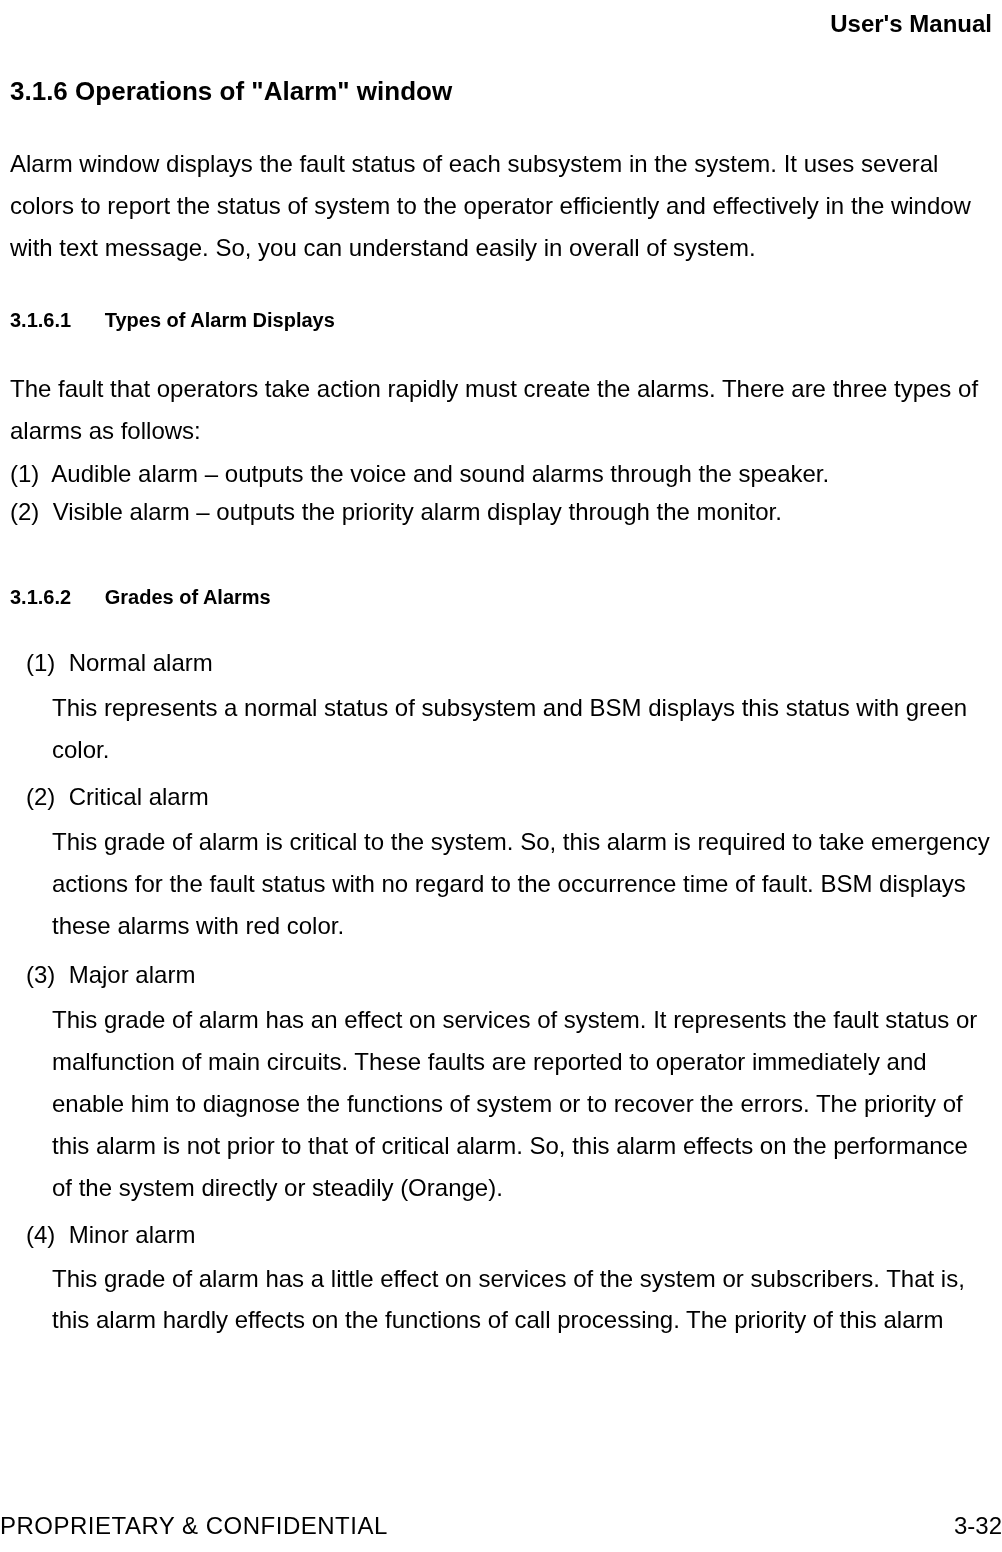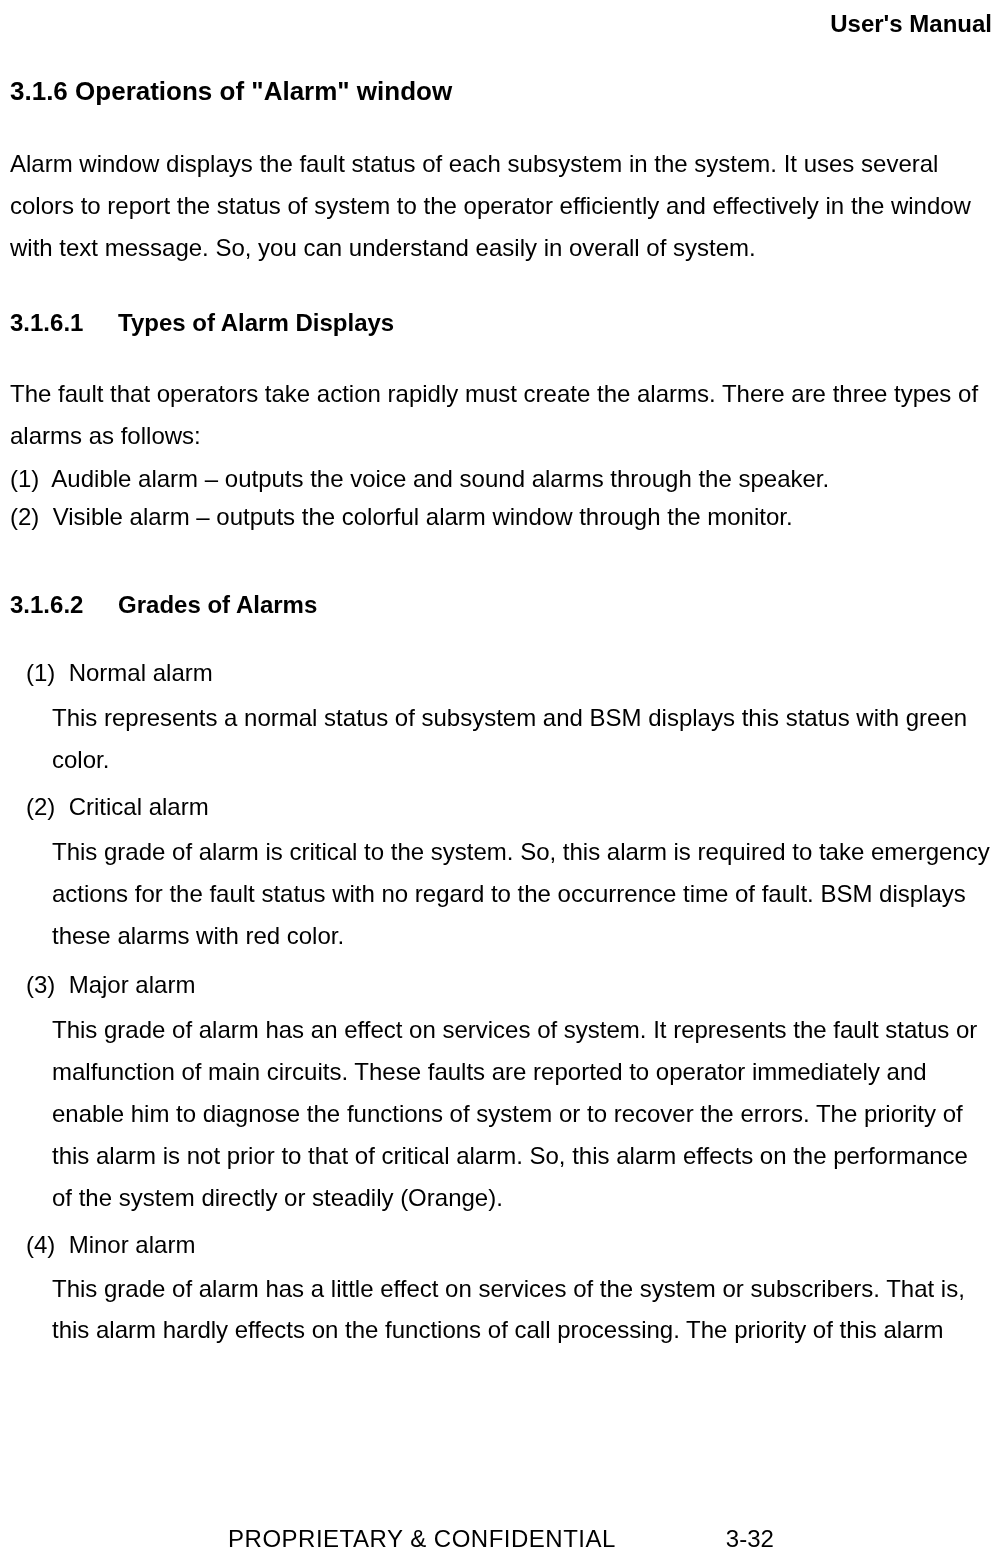--- a/index.html
+++ b/index.html
@@ -28,21 +28,21 @@
       font-size: 26px;
       margin-bottom: 36px;
     }
     .body-text {
       font-size: 24px;
       line-height: 1.75;
       margin-bottom: 40px;
     }
     .subsection-heading {
       font-weight: bold;
-      font-size: 24px;
+      font-size: 20px;
       margin-bottom: 36px;
     }
     .subsection-heading .num {
       display: inline-block;
       margin-right: 28px;
     }
     .list-item {
       font-size: 24px;
       line-height: 1.5;
       margin-bottom: 2px;
@@ -70,24 +70,24 @@
       line-height: 1.75;
       margin-left: 42px;
       margin-bottom: 8px;
     }
     .footer {
       position: absolute;
       bottom: 0;
       left: 0;
       right: 0;
       display: flex;
-      justify-content: center;
+      justify-content: space-between;
       font-size: 24px;
       gap: 110px;
-      padding-bottom: 3px;
+      padding-bottom: 16px;
       overflow: hidden;
       height: 24px;
     }
     .footer-left {
       letter-spacing: 0.5px;
     }
   </style>
 </head>
 <body>
 
@@ -107,21 +107,21 @@
   </div>
 
   <div class="list-intro">The fault that operators take action rapidly must create the alarms. There are three types of alarms as follows:</div>
 
   <div class="list-item">
     <span class="list-marker">(1)</span>&nbsp;
     <span>Audible alarm – outputs the voice and sound alarms through the speaker.</span>
   </div>
   <div class="list-item">
     <span class="list-marker">(2)</span>&nbsp;
-    <span>Visible alarm – outputs the colorful alarm window through the monitor.</span>
+    <span>Visible alarm – outputs the priority alarm display through the monitor.</span>
   </div>
 
   <div class="spacer-medium"></div>
 
   <div class="subsection-heading">
     <span class="num">3.1.6.2</span>
     <span>Grades of Alarms</span>
   </div>
 
   <div class="grade-item-title">

